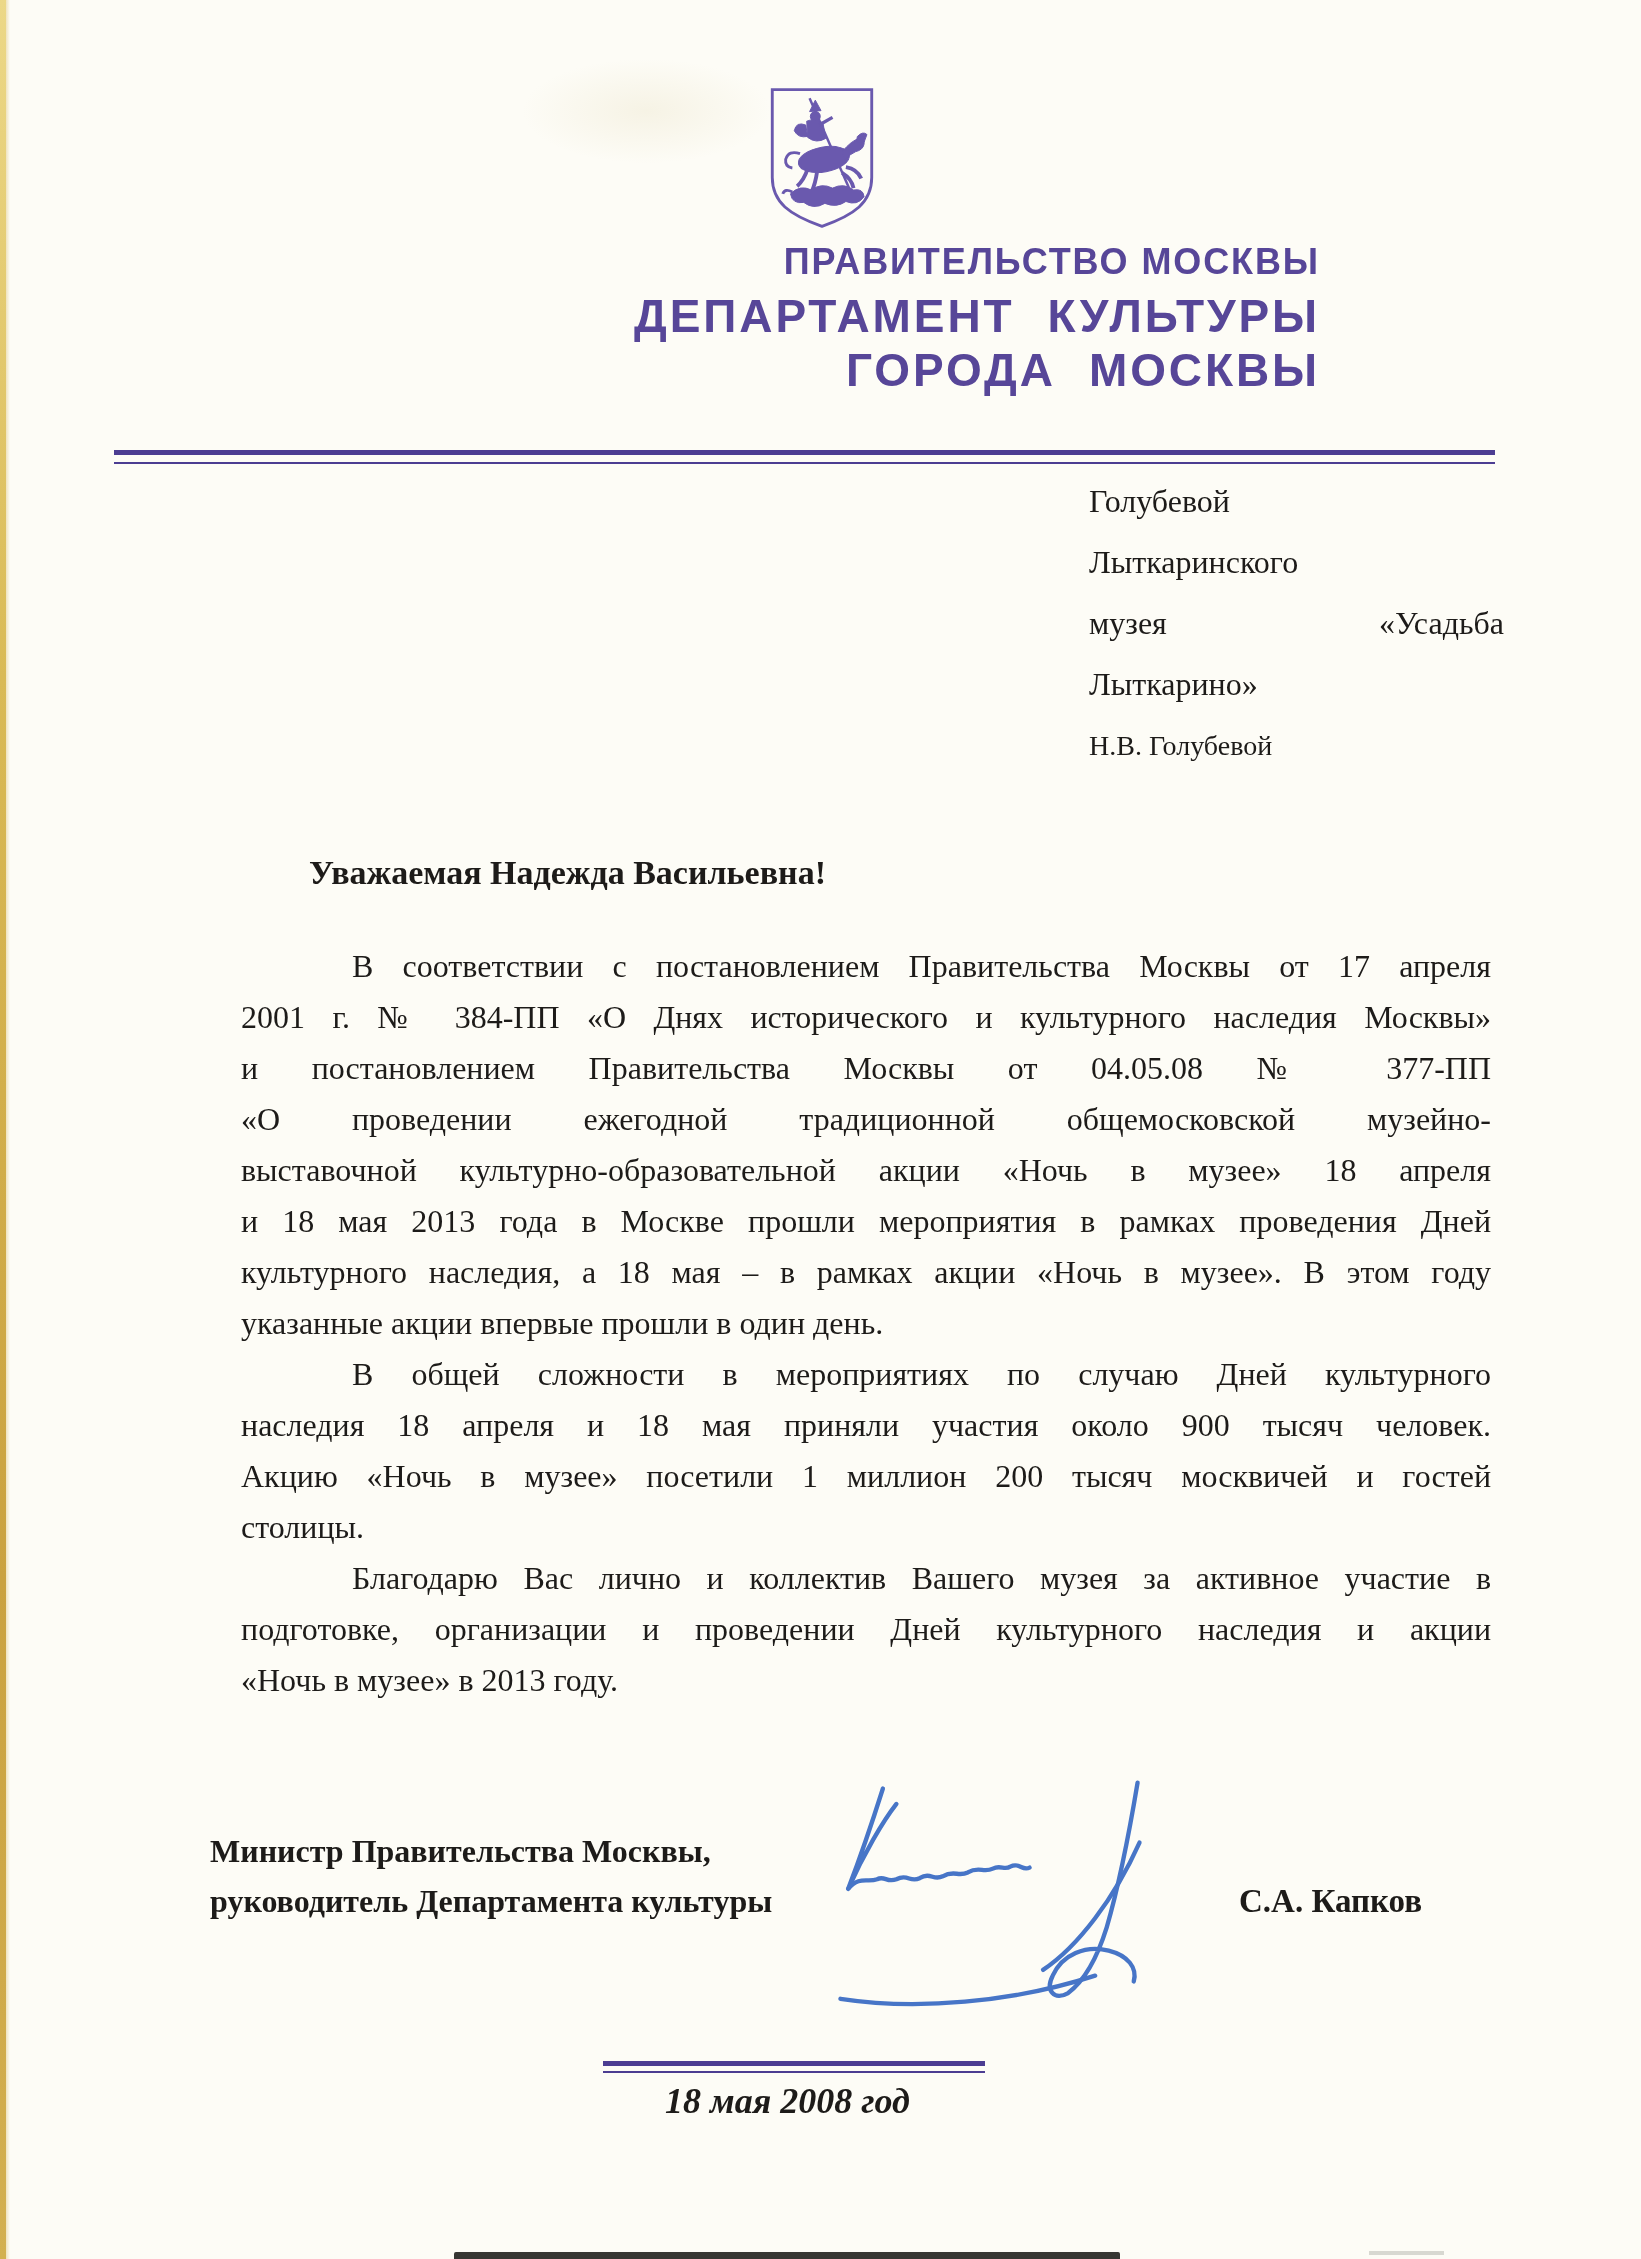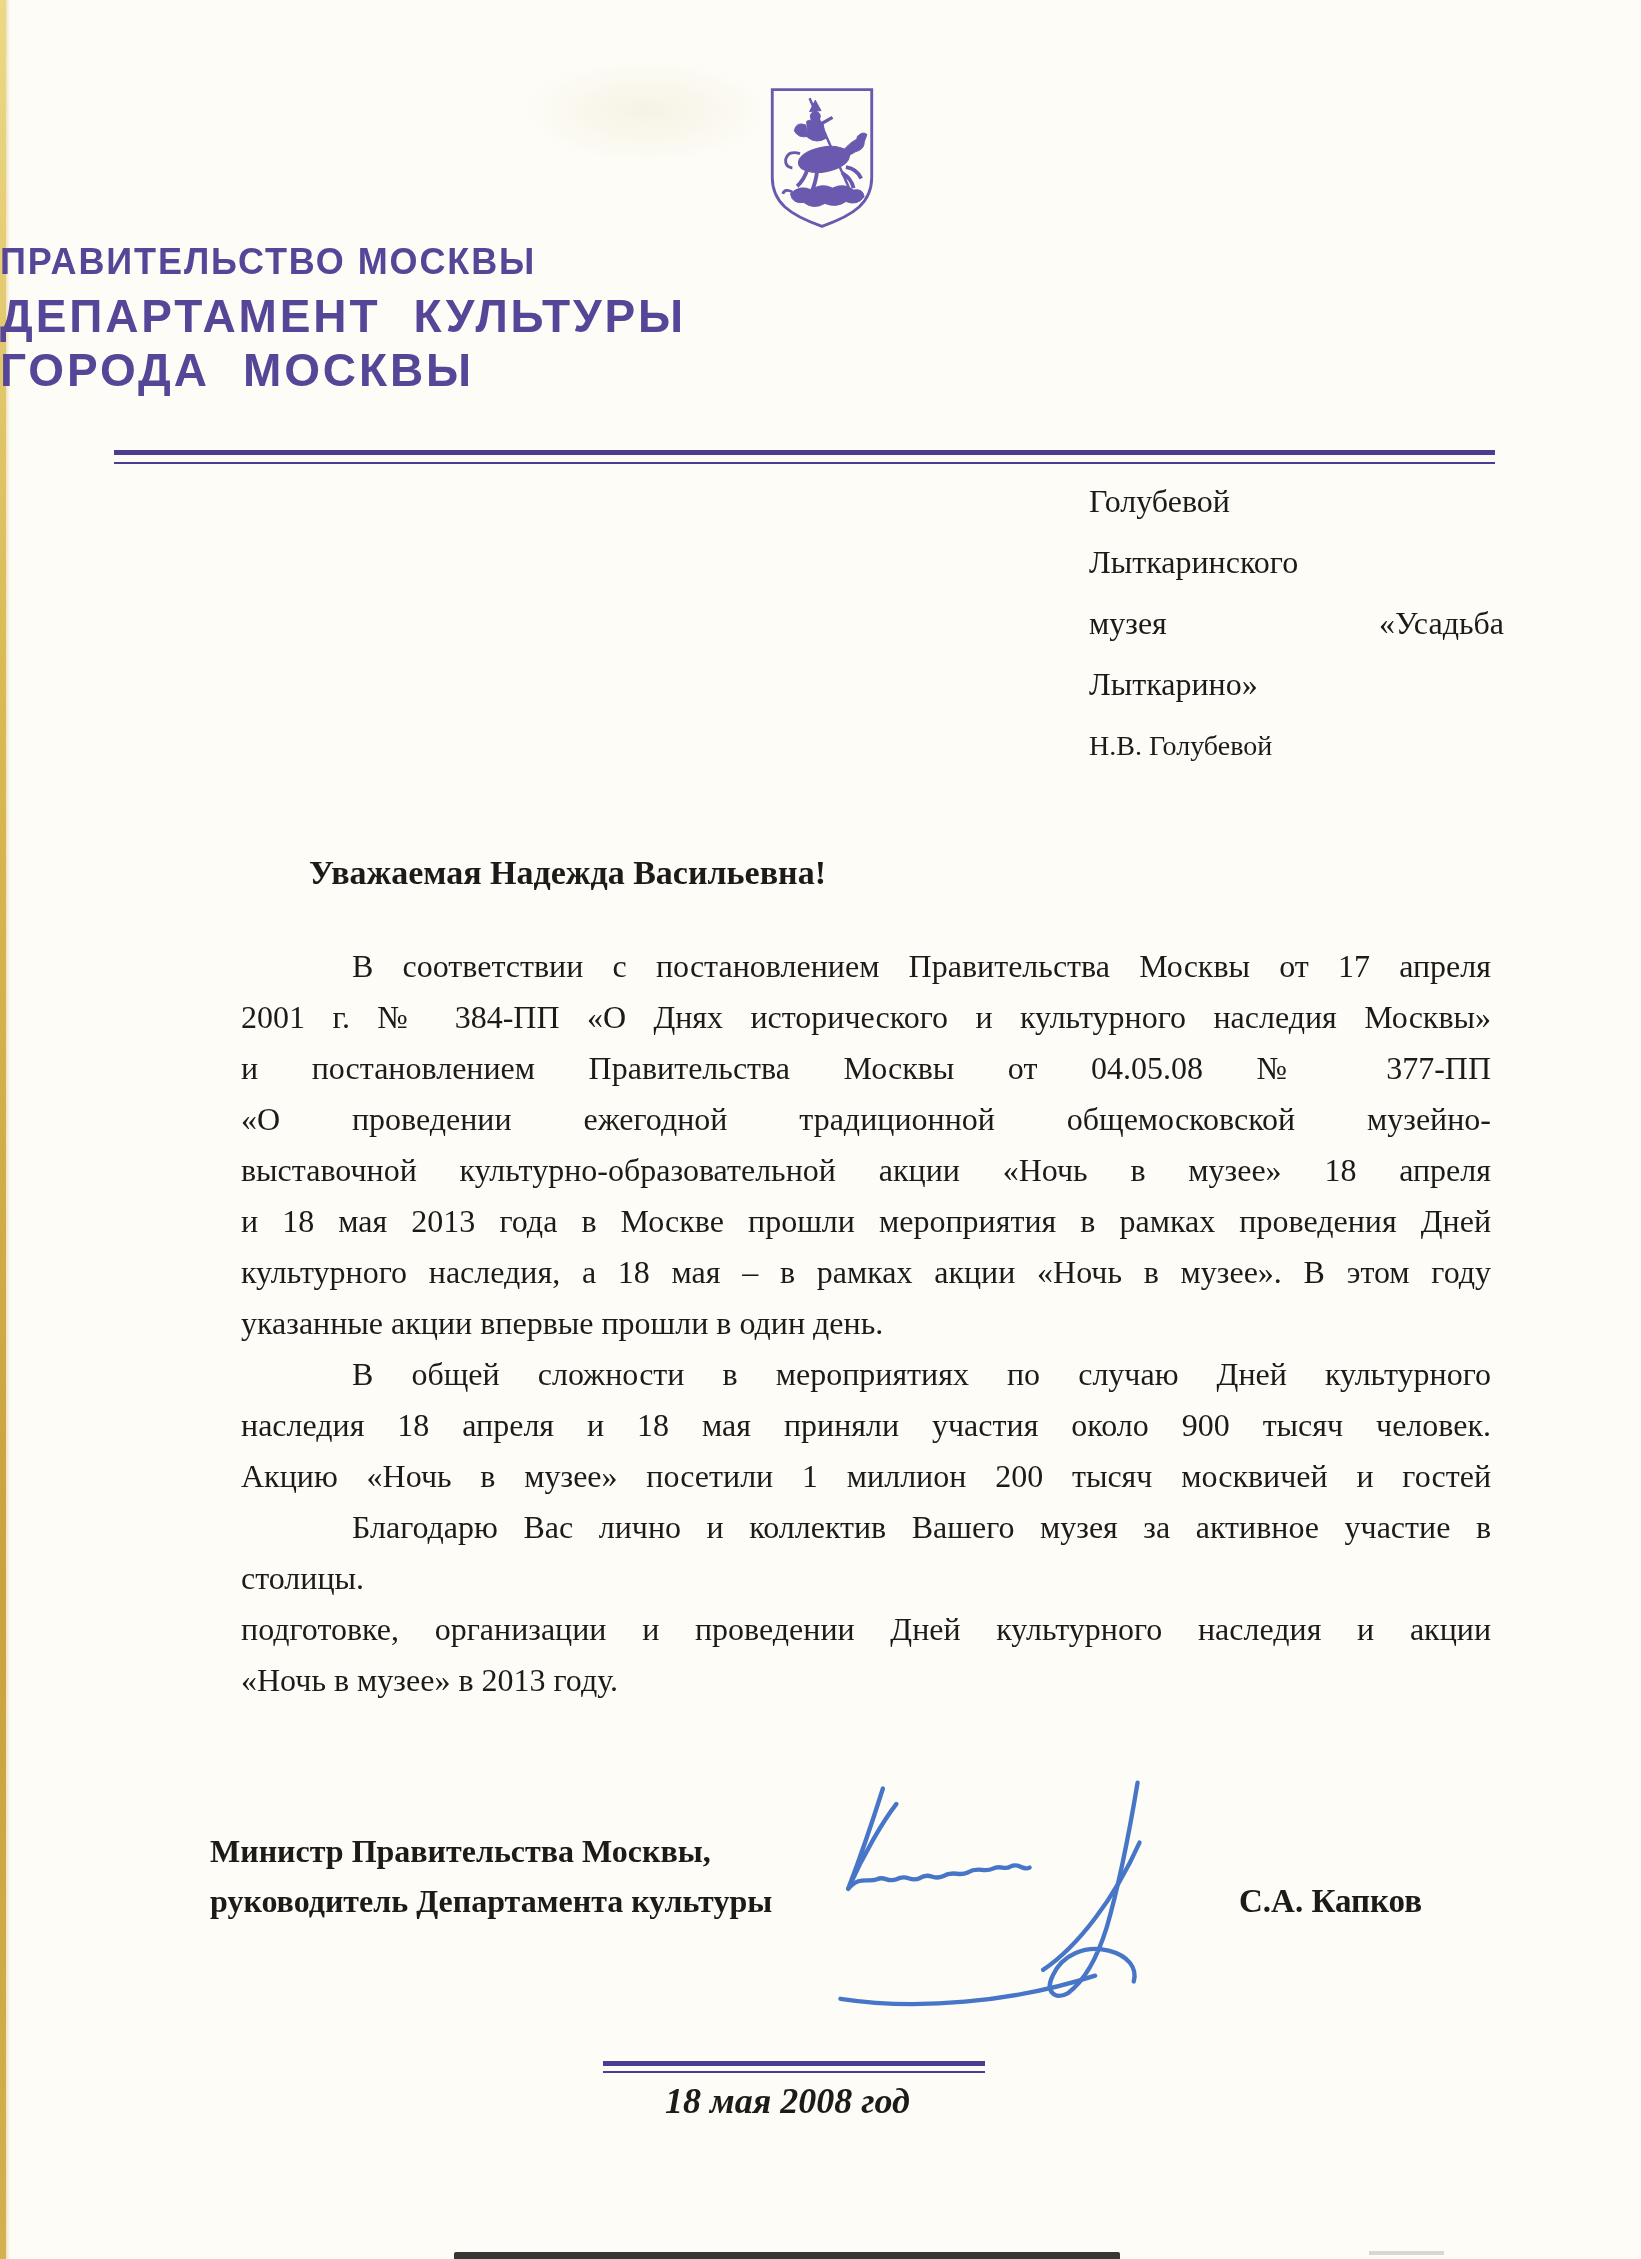--- a/index.html
+++ b/index.html
@@ -15,21 +15,21 @@
   .edge-left{position:absolute;left:0;top:0;width:5.8px;height:2259px;
     background:linear-gradient(180deg,#ecd887 0%,#d9ba55 30%,#caa23f 70%,#d3b050 100%);}
   .edge-left-fade{position:absolute;left:5.8px;top:0;width:3.9px;height:2259px;background:linear-gradient(90deg,rgba(222,197,120,.45),rgba(222,197,120,0));}
   .bottom-bar{position:absolute;left:454px;bottom:0;width:666px;height:6.8px;background:#1b1b18;opacity:.88;border-radius:1.9px 1.9px 0 0;}
   .bottom-smudge{position:absolute;left:1369px;bottom:3.9px;width:75px;height:3.9px;background:#b9b9b2;opacity:.55;}
   .scan-blot{position:absolute;left:521px;top:58px;width:251px;height:106px;
     background:radial-gradient(ellipse at center,rgba(214,200,150,.18),rgba(214,200,150,0) 70%);}
 
   
   .emblem{position:absolute;left:762px;top:81px;width:120px;height:153px;}
-  .hdr{position:absolute;left:0;width:1320px;text-align:left;
+  .hdr{position:absolute;left:0;width:1320px;text-align:right;
     font-family:"Liberation Sans", sans-serif;font-weight:bold;color:#574698;}
   .hdr-gov{top:241px;font-size:36px;letter-spacing:1.9px;}
   .hdr-dep1{top:289px;font-size:46px;letter-spacing:2.9px;word-spacing:17.4px;}
   .hdr-dep2{top:343px;font-size:46px;letter-spacing:2.9px;word-spacing:17.4px;}
   .rule{position:absolute;left:114px;width:1381px;background:#4c3d92;}
   .rule-thick{top:450px;height:4.8px;}
   .rule-thin{top:462px;height:1.9px;}
 
   
   .recipient{position:absolute;left:1089px;top:471px;width:415px;font-size:32px;line-height:61px;}
@@ -116,23 +116,23 @@
     <div class="bline">и постановлением Правительства Москвы от 04.05.08 № 377-ПП</div>
     <div class="bline">«О проведении ежегодной традиционной общемосковской музейно-</div>
     <div class="bline">выставочной культурно-образовательной акции «Ночь в музее» 18 апреля</div>
     <div class="bline">и 18 мая 2013 года в Москве прошли мероприятия в рамках проведения Дней</div>
     <div class="bline">культурного наследия, а 18 мая – в рамках акции «Ночь в музее». В этом году</div>
     <div class="bline lastline">указанные акции впервые прошли в один день.</div>
 
     <div class="bline first">В общей сложности в мероприятиях по случаю Дней культурного</div>
     <div class="bline">наследия 18 апреля и 18 мая приняли участия около 900 тысяч человек.</div>
     <div class="bline">Акцию «Ночь в музее» посетили 1 миллион 200 тысяч москвичей и гостей</div>
+    <div class="bline lastline">столицы.</div>
+
     <div class="bline first">Благодарю Вас лично и коллектив Вашего музея за активное участие в</div>
-
-    <div class="bline lastline">столицы.</div>
     <div class="bline">подготовке, организации и проведении Дней культурного наследия и акции</div>
     <div class="bline lastline">«Ночь в музее» в 2013 году.</div>
   </div>
 
   <div class="sig-role sig-role1">Министр Правительства Москвы,</div>
   <div class="sig-role sig-role2">руководитель Департамента культуры</div>
 
   <svg class="sig-mark" viewBox="0 0 470 255">
     <g fill="none" stroke="#3e6ec5" stroke-width="4.5" stroke-linecap="round" opacity="0.95">
       <path d="M96,14 C84,52 70,92 60,118 C76,82 96,48 110,30"></path>

